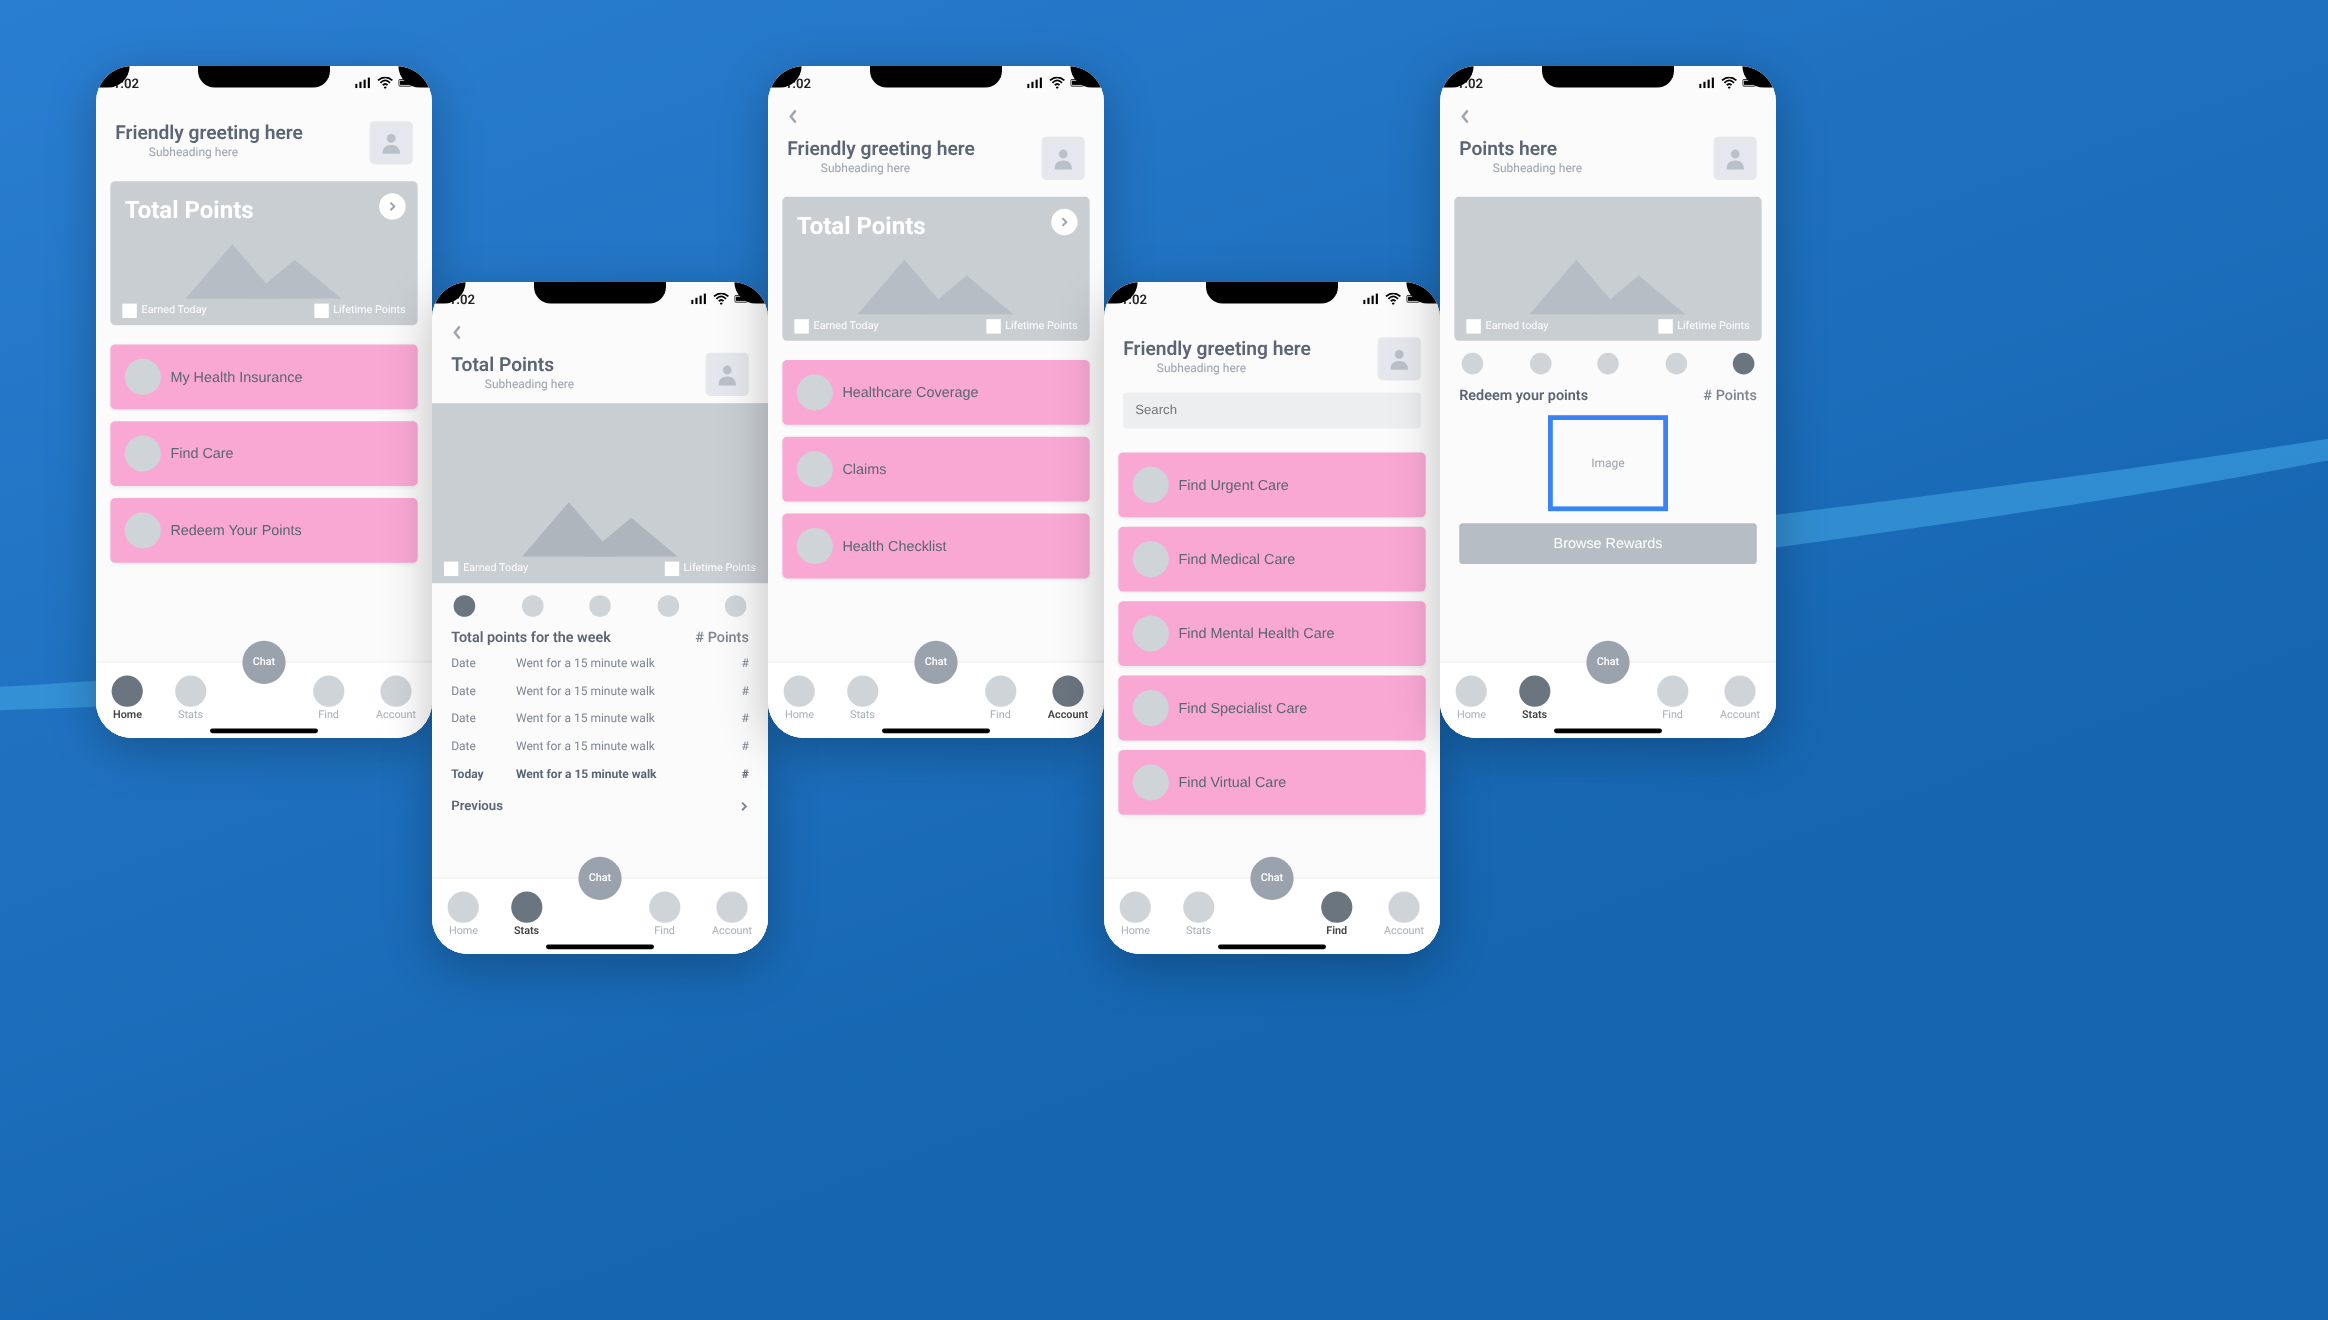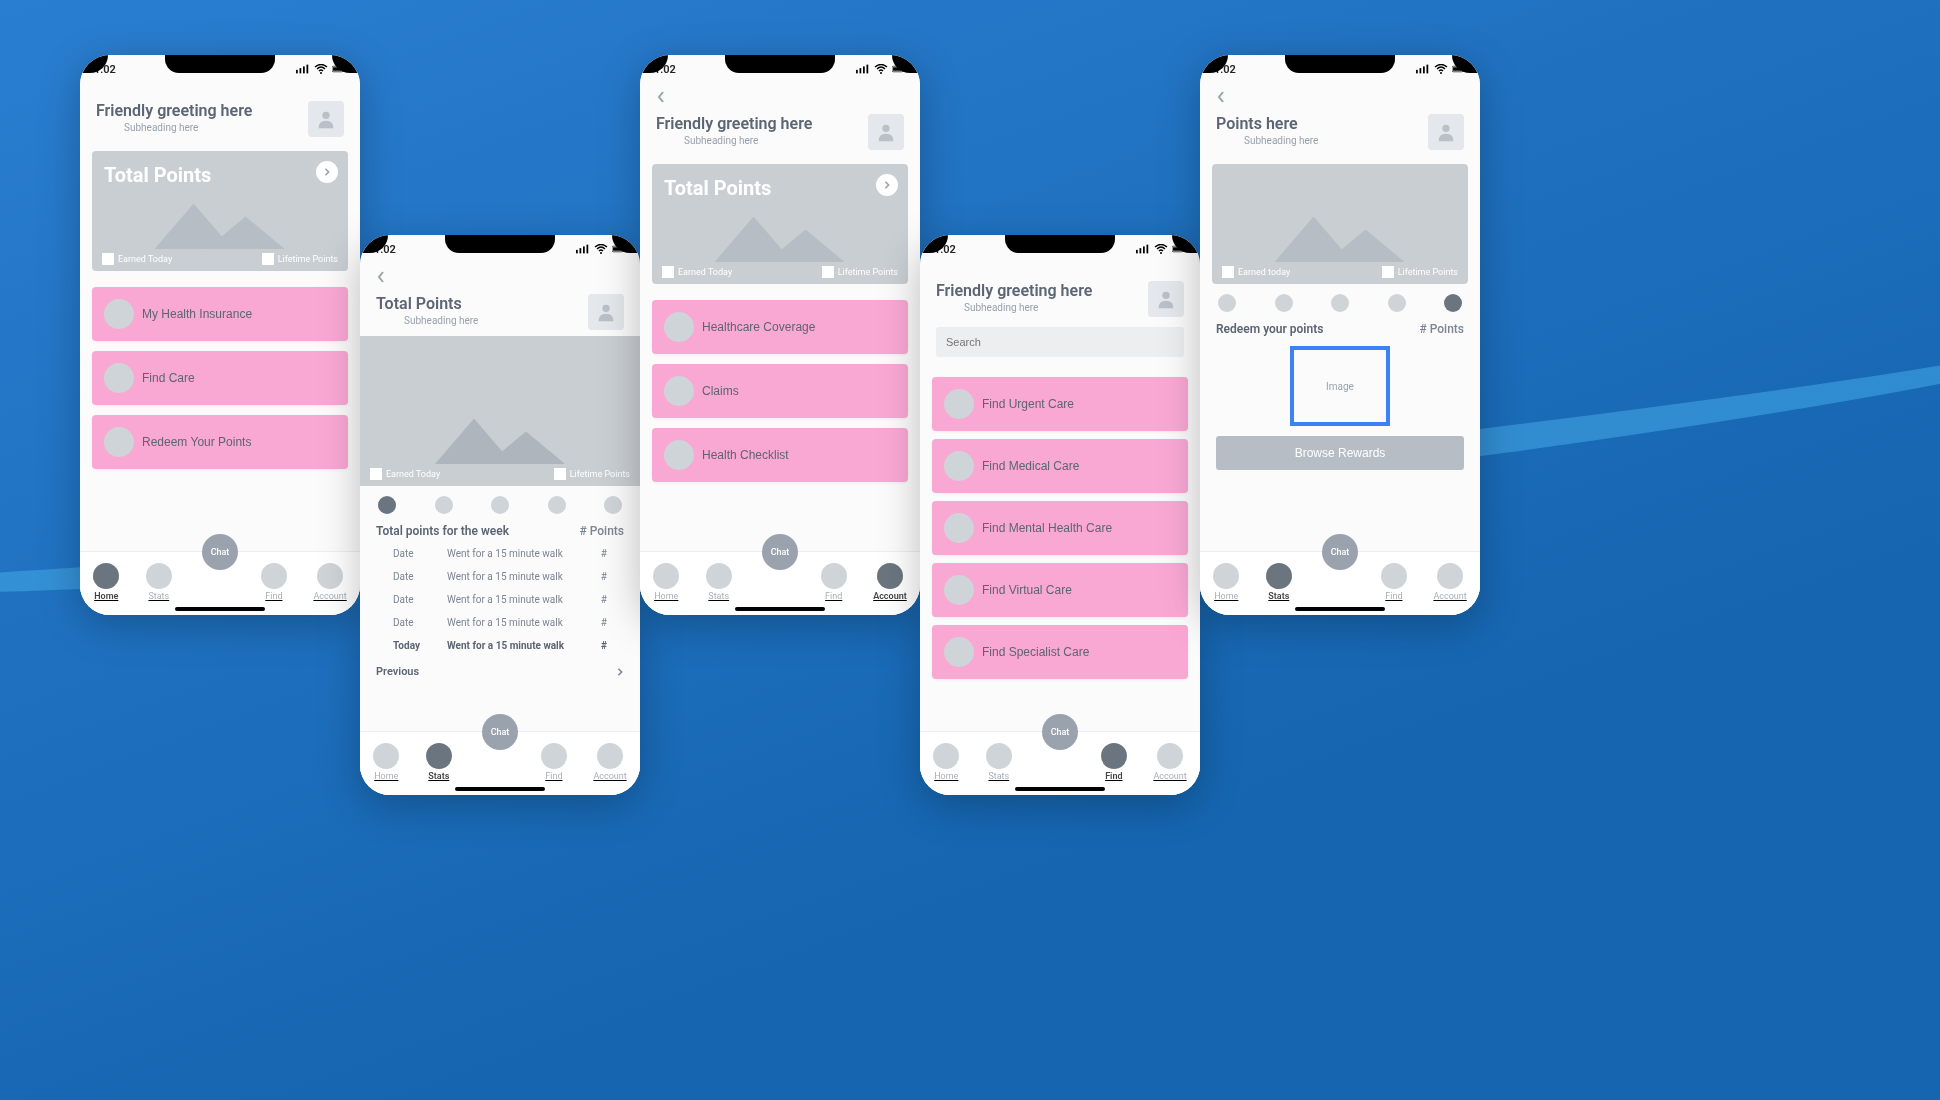--- a/index.html
+++ b/index.html
@@ -143,21 +143,21 @@
     border-radius:4px; box-shadow: 0 1px 3px rgba(0,0,0,0.06);
     display:flex; align-items:center; gap:8px; padding:0 12px;
     font-size:12px; color:#5b6573; font-weight:500; cursor:pointer;
   }
   .listbtn .dot { width:30px;height:30px;border-radius:50%;background:#cfd4d9;}
 
   
   .tabbar {
     height: 64px; background:#fff; border-top:1px solid #eceef0;
     display:flex; justify-content:space-around; align-items:center;
-    position:relative; padding-bottom:4px;text-decoration:underline;
+    position:relative; padding-bottom:4px;
   }
   .tab { display:flex; flex-direction:column; align-items:center; gap:2px; font-size:9px; color:#a7afb8; cursor:pointer;}
   .tab .tdot{ width:26px;height:26px;border-radius:50%;background:#cfd4d9;}
   .tab.active .tdot{ background:#6b7580;}
   .tab.active { color:#444; font-weight:600;}
   .chat {
     position:absolute; top:-18px; left:50%; transform:translateX(-50%);
     width:36px;height:36px;border-radius:50%;background:#9aa3ad;
     display:flex;align-items:center;justify-content:center;
     font-size:9px;color:#fff;font-weight:500;cursor:pointer;
@@ -165,21 +165,21 @@
   .homebar{ position:absolute; bottom:4px; left:50%; transform:translateX(-50%); width:90px;height:4px;border-radius:3px;background:#000;}
 
   
   .dots { display:flex; justify-content:space-between; margin: 10px 18px 6px;}
   .dots .d{width:18px;height:18px;border-radius:50%;background:#cfd4d9;}
   .dots .d.active{background:#6b7580;}
 
   .sectionrow { display:flex; justify-content:space-between; padding: 4px 16px; font-size:12px; color:#5b6573; font-weight:600;}
   .sectionrow .pts{ color:#7c8591; font-weight:500;}
 
-  .logrow { display:flex; padding: 6px 33px; font-size:10px; color:#7c8591; align-items:center;}
+  .logrow { display:flex; padding: 6px 16px; font-size:10px; color:#7c8591; align-items:center;}
   .logrow .c1{width:54px;}
   .logrow .c2{flex:1;}
   .logrow .c3{width:14px;text-align:right;}
   .logrow.bold{font-weight:700;color:#5b6573;}
   .prev{display:flex;justify-content:space-between;align-items:center;padding:8px 16px;font-size:11px;color:#5b6573;font-weight:600;cursor:pointer;}
   .prev svg{width:8px;height:12px;stroke:#7c8591;stroke-width:2;fill:none;}
 
   .search {
     margin:4px 16px 10px; background:#eceef0; border:none;
     height:30px; border-radius:3px; padding:0 10px; font-size:11px;
@@ -574,25 +574,25 @@
       <button class="listbtn">
             <span class="dot"></span>
             <span>Find Medical Care</span>
           </button>
       <button class="listbtn">
             <span class="dot"></span>
             <span>Find Mental Health Care</span>
           </button>
       <button class="listbtn">
             <span class="dot"></span>
+            <span>Find Specialist Care</span>
+          </button>
+      <button class="listbtn">
+            <span class="dot"></span>
             <span>Find Virtual Care</span>
-          </button>
-      <button class="listbtn">
-            <span class="dot"></span>
-            <span>Find Specialist Care</span>
           </button>
     </div>
     <div class="tabbar">
       <div class="chat">
             <span>Chat</span>
           </div>
       <div class="tab">
             <span class="tdot"></span>
             <span>Home</span>
           </div>

